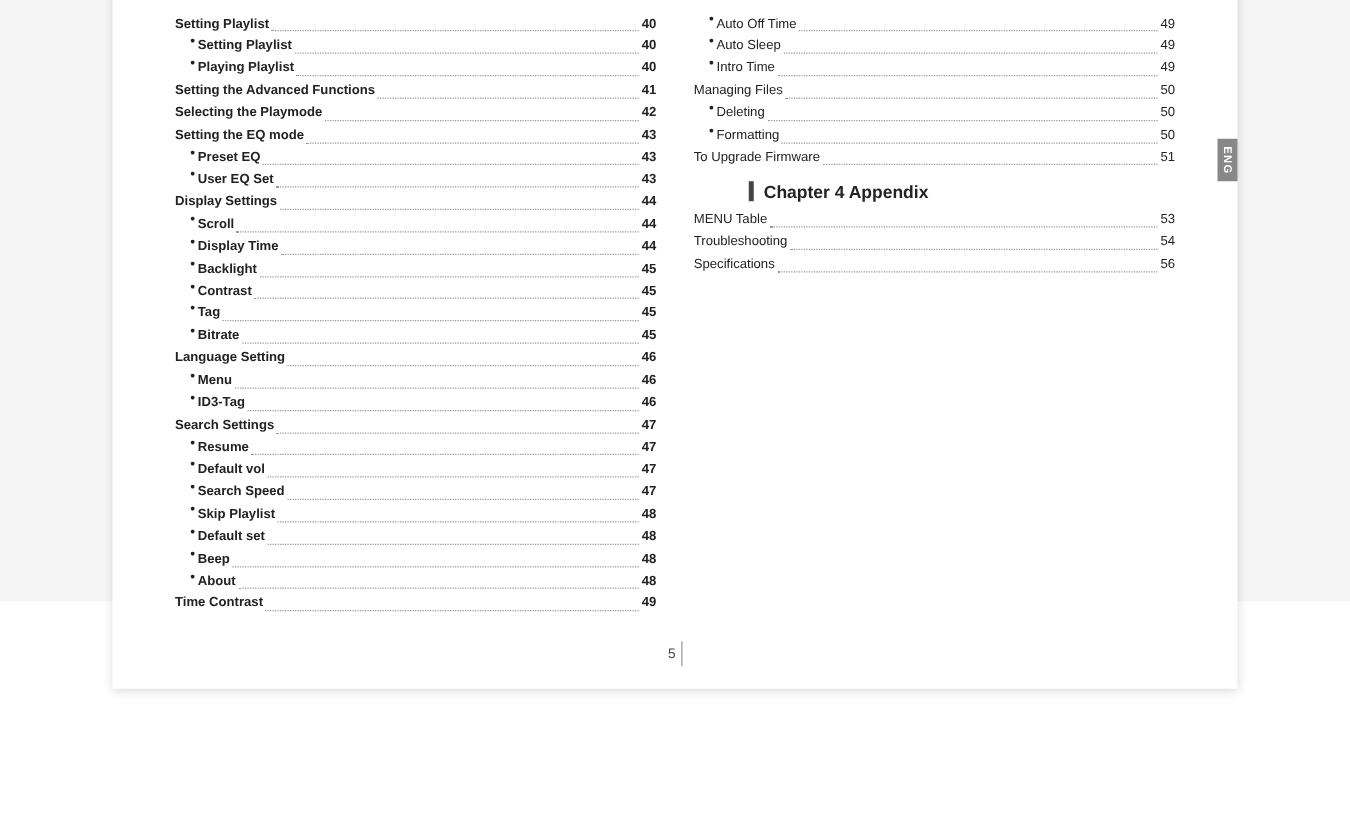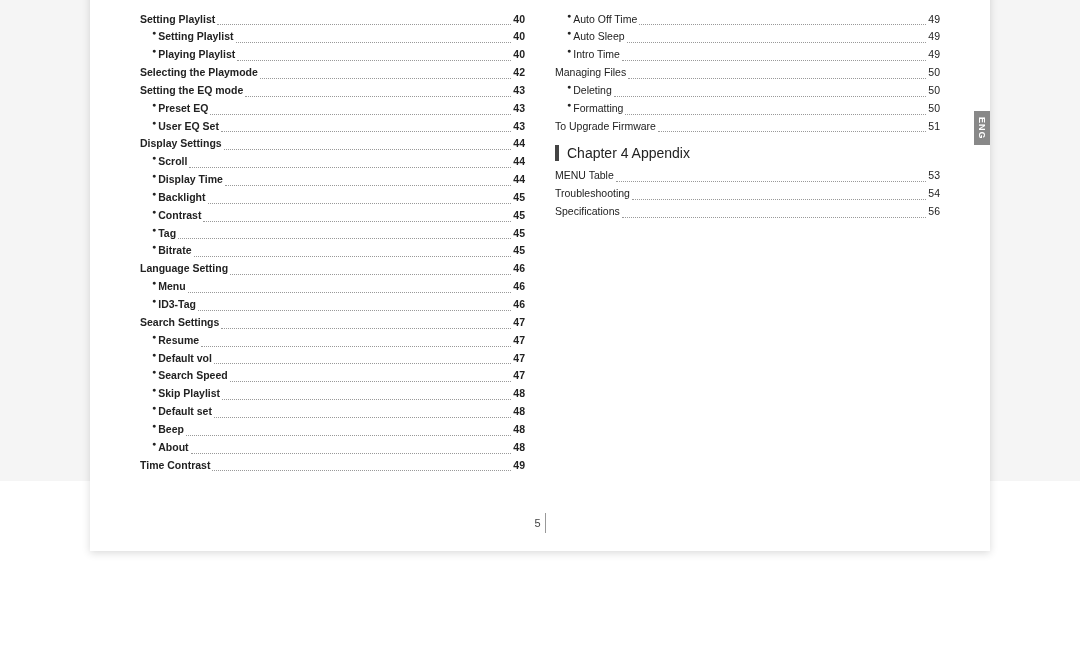--- a/index.html
+++ b/index.html
@@ -142,27 +142,28 @@
       margin: 0 2px;
       margin-bottom: 3px;
     }
 
     .bullet-item .page-num {
       white-space: nowrap;
     }
 
     .chapter-heading {
       font-size: 14px;
-      font-weight: normal;
+      font-weight: bold;
       color: #222;
       margin-top: 10px;
       margin-bottom: 6px;
       display: flex;
       align-items: center;
       gap: 0;
+      margin-left: 44px;
     }
 
     .chapter-heading::before {
       content: "";
       display: inline-block;
       width: 4px;
       height: 16px;
       background: #444;
       margin-right: 8px;
     }
@@ -216,20 +217,25 @@
           <span class="label">Setting Playlist</span>
           <span class="dots"></span>
           <span class="page-num">40</span>
         </div>
         <div class="bullet-item">
           <span class="label">Playing Playlist</span>
           <span class="dots"></span>
           <span class="page-num">40</span>
         </div>
         <div class="toc-item">
+          <span class="label">Setting the Advanced Functions</span>
+          <span class="dots"></span>
+          <span class="page-num">41</span>
+        </div>
+        <div class="toc-item">
           <span class="label">Selecting the Playmode</span>
           <span class="dots"></span>
           <span class="page-num">42</span>
         </div>
         <div class="toc-item">
           <span class="label">Setting the EQ mode</span>
           <span class="dots"></span>
           <span class="page-num">43</span>
         </div>
         <div class="bullet-item">

